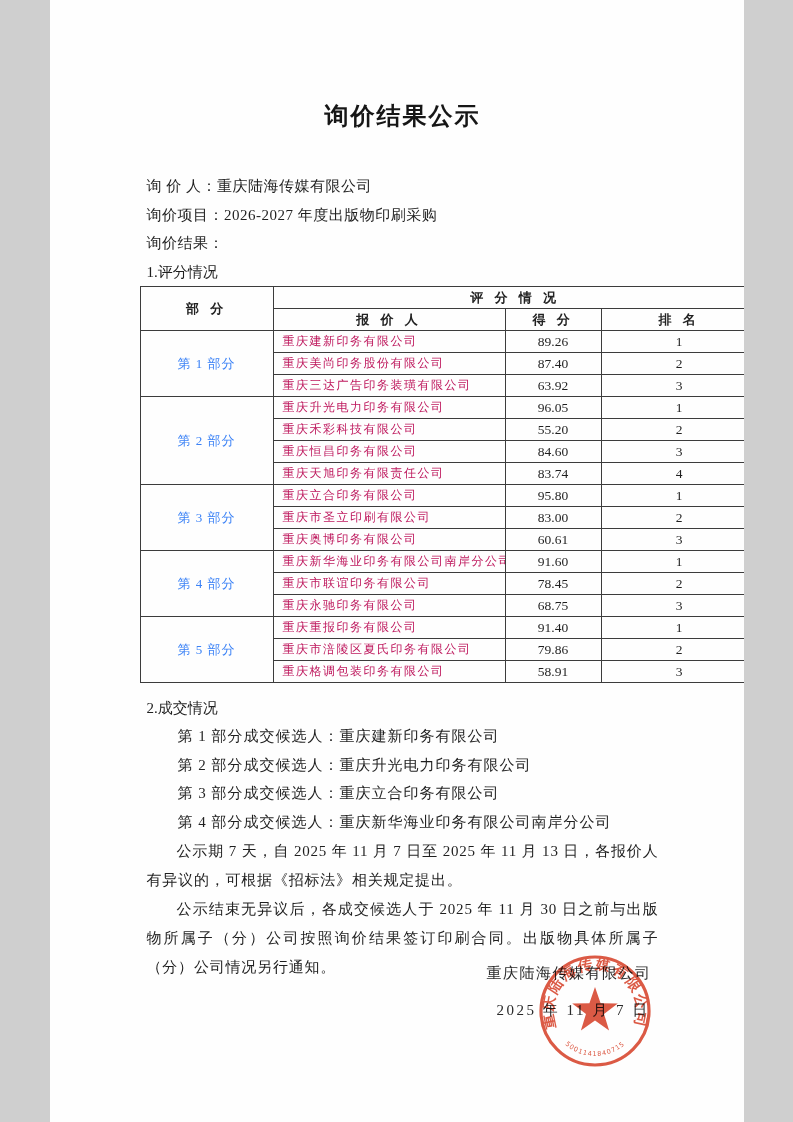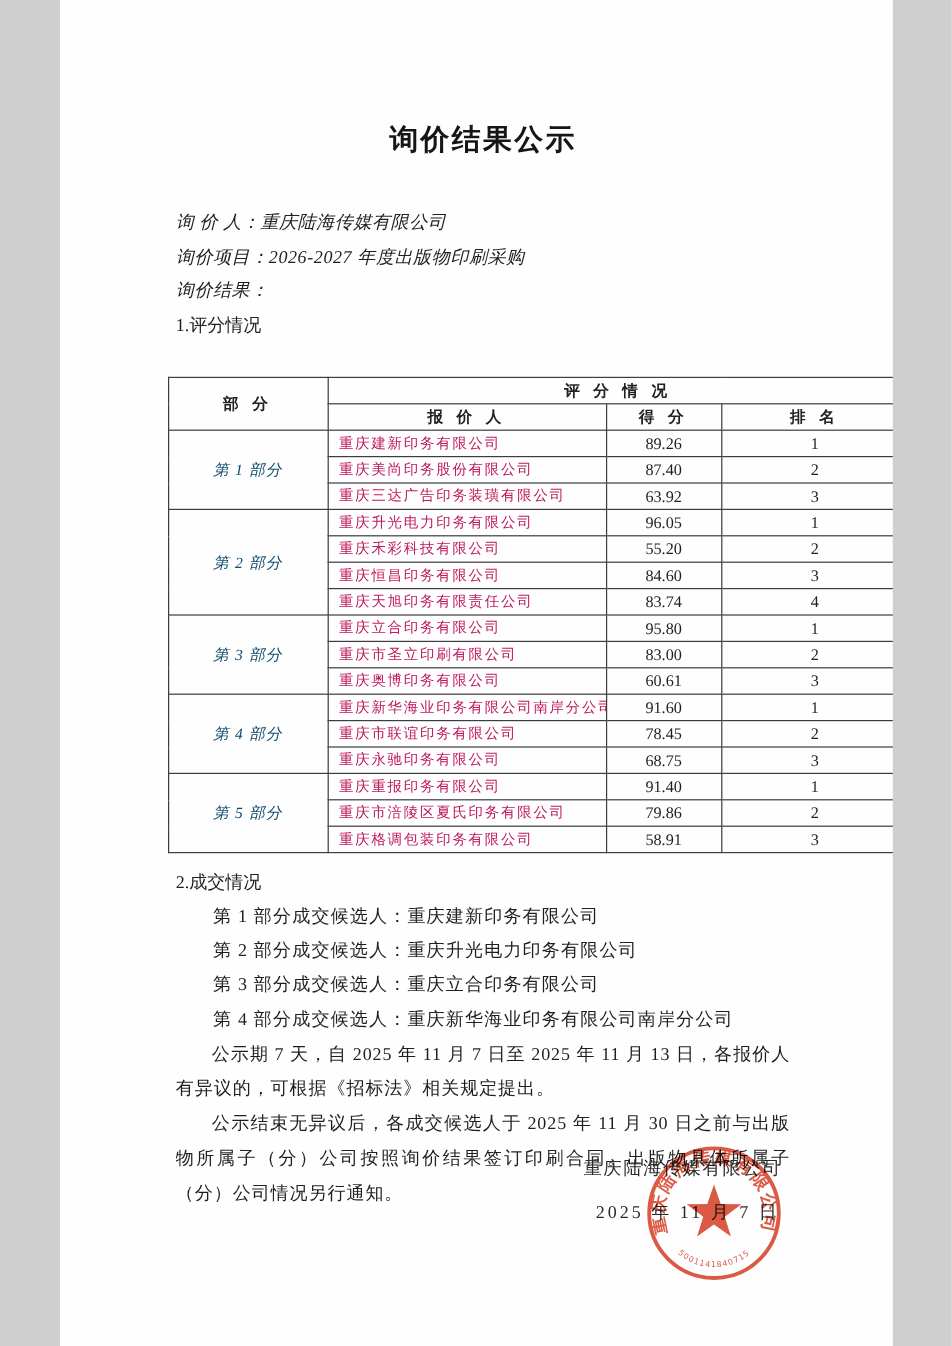--- a/index.html
+++ b/index.html
@@ -13,46 +13,45 @@
     overflow:hidden;
     box-sizing:border-box;
     padding:100px 85px 0 97px;
   }
   .doc-title {
     margin:0; text-align:center;
     font-size:24px; font-weight:bold; letter-spacing:2px;
     color:#161616;
   }
   .info-block { margin-top:40px; }
-  .info-line { line-height:28.5px; font-size:15px; letter-spacing:0.5px;font-style:italic; }
+  .info-line { line-height:28.5px; font-size:15px; letter-spacing:0.5px; }
   .section-heading { line-height:28.5px; font-size:15px; }
 
   table.score-table {
     border-collapse:collapse;
     width:617px;
     margin-left:-7px;
     table-layout:fixed;
     font-size:12px;
-    margin-top:28px;
   }
   .score-table td, .score-table th {
     border:1px solid #3c3c3c;
     height:21px;
     padding:0;
     overflow:hidden;
     white-space:nowrap;
     font-weight:normal;
   }
   .score-table th {
     font-weight:bold; font-size:13px; letter-spacing:4px;
     text-align:center; color:#222;
   }
   .part-cell {
     text-align:center; font-weight:bold; font-size:13px;
-    letter-spacing:1px; color:#0c4a6e;font-style:italic;
+    letter-spacing:1px; color:#3b82f6;
   }
   .bidder-cell { text-align:left; padding-left:9px !important; letter-spacing:1.5px; color:#be185d; }
   .score-cell { text-align:center; font-size:13.5px; }
   .rank-cell  { text-align:center; font-size:13.5px; }
 
   .section2-heading { margin-top:11px; font-size:15px; line-height:28px; }
   .award-line { font-size:15px; line-height:28.7px; text-indent:31px; letter-spacing:1px; }
   .body-para {
     margin:0; font-size:15px; line-height:29px;
     text-indent:2em; text-align:justify; letter-spacing:0.8px;

